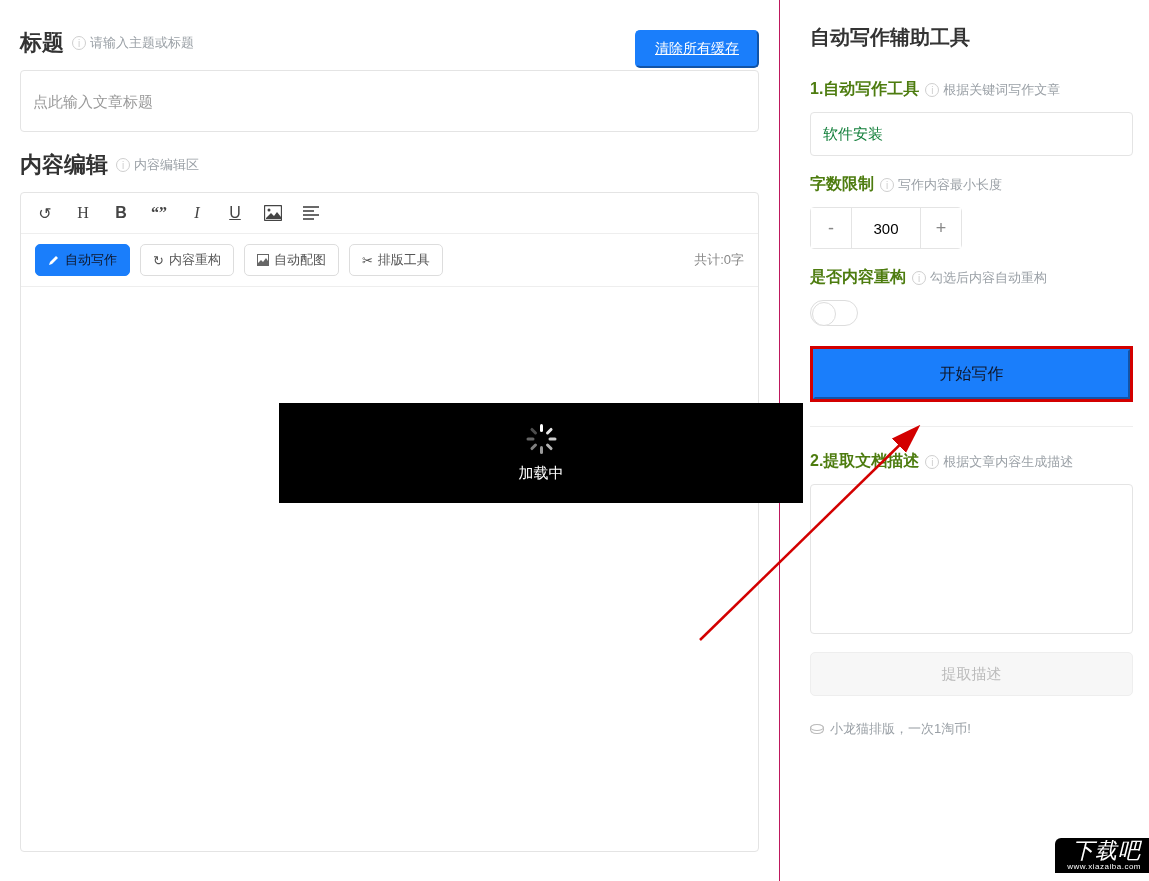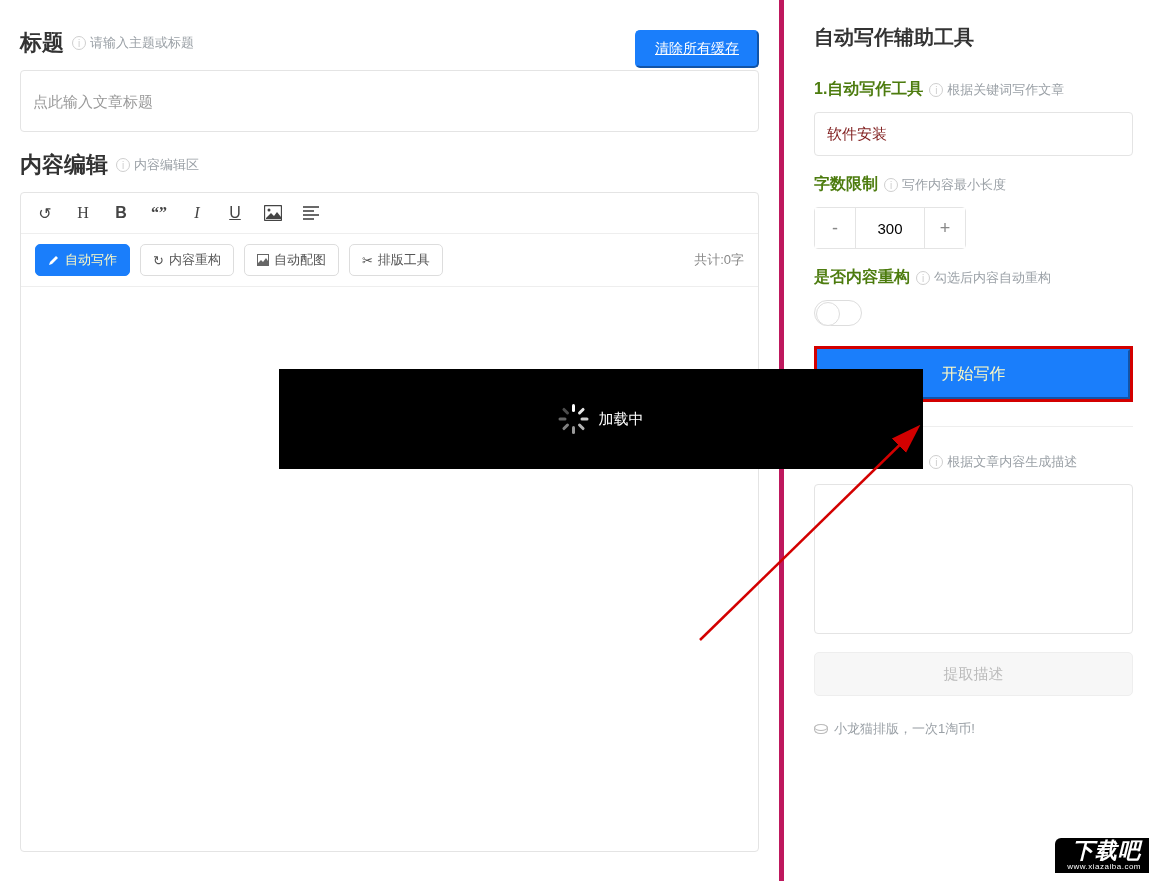--- a/index.html
+++ b/index.html
@@ -6,30 +6,30 @@
 body {
   font-family: "Microsoft YaHei", "PingFang SC", Arial, sans-serif;
   background: #fff;
   width: 1149px;
   height: 881px;
   overflow: hidden;
   position: relative;
 }
 .layout { display: flex; width: 100%; height: 100%; }
 .main { flex: 1; padding: 28px 20px; }
-.sidebar { width: 370px; border-left: 5px solid #be185d; padding: 24px 16px 16px 30px; }
+.sidebar { width: 370px; border-left: 1px solid #be185d; padding: 24px 16px 16px 30px; }
 
 .section-header { display: flex; align-items: center; gap: 8px; margin-bottom: 12px; }
 .section-header h2 { font-size: 22px; font-weight: 700; color: #333; }
 .hint { font-size: 13px; color: #9aa0a6; display: inline-flex; align-items: center; gap: 4px; }
 .hint .info-icon { display: inline-block; width: 14px; height: 14px; border: 1px solid #cfcfcf; border-radius: 50%; font-size: 10px; color: #cfcfcf; text-align: center; line-height: 13px; }
 
 .header-row { display: flex; justify-content: space-between; align-items: center; }
 .btn { display: inline-flex; align-items: center; justify-content: center; gap: 5px; border: 1px solid #ddd; background: #fff; border-radius: 5px; padding: 6px 14px; font-size: 13px; color: #555; cursor: pointer; }
-.btn-primary { background: #1a7efb; border-color: #1a7efb; color: #fef9c3; }
+.btn-primary { background: #1a7efb; border-color: #1a7efb; color: #0f172a; }
 .btn-primary-alt { background: #1a7efb; border-color: #1a7efb; color: #fff; padding: 8px 18px; font-size: 14px; border-radius: 5px; text-decoration: underline; }
 .btn-wide { width: 100%; height: 50px; font-size: 16px; border-radius: 0; }
 .btn-disabled { background: #f7f7f7; color: #bbb; border-color: #eee; cursor: default; }
 
 .title-input { width: 100%; height: 62px; border: 1px solid #e4e4e4; border-radius: 4px; padding: 0 12px; font-size: 15px; color: #333; margin-bottom: 18px; }
 .title-input::placeholder { color: #999; }
 
 .editor-box { border: 1px solid #e4e4e4; border-radius: 4px; margin-top: 8px; height: 660px; position: relative; }
 .toolbar { display: flex; align-items: center; gap: 18px; padding: 10px 14px; border-bottom: 1px solid #eee; }
 .tb-icon { width: 20px; height: 20px; display: flex; align-items: center; justify-content: center; color: #444; font-size: 16px; cursor: pointer; }
@@ -39,58 +39,58 @@
 
 .actions-row { display: flex; align-items: center; gap: 10px; padding: 10px 14px; border-bottom: 1px solid #eee; }
 .actions-row .btn { font-size: 13px; padding: 6px 12px; }
 .count { margin-left: auto; font-size: 13px; color: #888; }
 
 .sidebar h2 { font-size: 20px; font-weight: 700; color: #333; margin-bottom: 28px; }
 .sb-label { display: flex; align-items: center; gap: 6px; margin-bottom: 12px; }
 .sb-label strong { font-size: 16px; font-weight: 700; color: #4d7c0f; }
 .sb-divider { height: 1px; background: #eee; margin: 24px 0; }
 
-.sb-input { width: 100%; height: 44px; border: 1px solid #e4e4e4; border-radius: 4px; padding: 0 12px; font-size: 15px; color: #7f1d1d; margin-bottom: 18px; }
+.sb-input { width: 100%; height: 44px; border: 1px solid #e4e4e4; border-radius: 4px; padding: 0 12px; font-size: 15px; color: #15803d; margin-bottom: 18px; }
 
 .stepper { display: inline-flex; border: 1px solid #e4e4e4; border-radius: 4px; height: 42px; align-items: stretch; margin-bottom: 18px; }
 .stepper button { width: 40px; background: #fff; border: none; font-size: 18px; color: #888; cursor: pointer; }
 .stepper input { width: 70px; border: none; border-left: 1px solid #e4e4e4; border-right: 1px solid #e4e4e4; text-align: center; font-size: 15px; }
 
 .toggle { width: 48px; height: 26px; border: 1px solid #ddd; border-radius: 13px; background: #fff; position: relative; display: inline-block; margin-bottom: 16px; }
 .toggle::after { content: ""; position: absolute; width: 22px; height: 22px; border: 1px solid #ddd; border-radius: 50%; background: #fff; top: 1px; left: 1px; }
 
 .start-wrap { border: 3px solid #d30000; margin-bottom: 12px; }
 .writing-btn { width: 100%; height: 40px; background: #f7f7f7; border: 1px solid #eee; border-radius: 4px; display: flex; align-items: center; justify-content: center; gap: 6px; font-size: 14px; color: #555; }
 .spinner-small { width: 14px; height: 14px; border: 2px solid #ccc; border-top-color: #666; border-radius: 50%; animation: spin 1s linear infinite; }
 
 .desc-box { width: 100%; height: 150px; border: 1px solid #e4e4e4; border-radius: 4px; margin-bottom: 18px; }
 
 .footer-note { font-size: 13px; color: #9aa0a6; display: flex; align-items: center; gap: 6px; margin-top: 6px; }
 .coin-icon { width: 14px; height: 10px; border: 1.5px solid #bbb; border-radius: 50% 50% 45% 45%; border-top: none; display: inline-block; position: relative; }
 .coin-icon::before { content: ""; position: absolute; top: 0; left: -1px; right: -1px; height: 5px; border: 1.5px solid #bbb; border-radius: 50%; }
 
-.loading-overlay { position: absolute; left: 279px; top: 369px; width: 644px; height: 100px; background: #000; display: flex; align-items: center; justify-content: center; gap: 10px; z-index: 50; }
+.loading-overlay { position: absolute; left: 279px; top: 403px; width: 524px; height: 100px; background: #000; display: flex; flex-direction: column; align-items: center; justify-content: center; gap: 10px; z-index: 50; }
 .loading-overlay .big-spinner { width: 30px; height: 30px; position: relative; }
 .big-spinner span { position: absolute; width: 3px; height: 8px; background: #fff; border-radius: 2px; left: 13.5px; top: 0; transform-origin: 1.5px 15px; opacity: 0.3; }
 .big-spinner span:nth-child(1){transform:rotate(0deg);opacity:1;}
 .big-spinner span:nth-child(2){transform:rotate(45deg);opacity:0.9;}
 .big-spinner span:nth-child(3){transform:rotate(90deg);opacity:0.8;}
 .big-spinner span:nth-child(4){transform:rotate(135deg);opacity:0.7;}
 .big-spinner span:nth-child(5){transform:rotate(180deg);opacity:0.6;}
 .big-spinner span:nth-child(6){transform:rotate(225deg);opacity:0.5;}
 .big-spinner span:nth-child(7){transform:rotate(270deg);opacity:0.4;}
 .big-spinner span:nth-child(8){transform:rotate(315deg);opacity:0.3;}
 .loading-overlay .txt { color: #fff; font-size: 15px; }
 @keyframes spin { to { transform: rotate(360deg); } }
 
 .arrow-svg { position: absolute; left: 695px; top: 420px; z-index: 60; pointer-events: none; }
 
 .watermark { position: absolute; right: 0; bottom: 8px; z-index: 100; }
 .watermark-chip { background: #000; color: #fff; font-family: "SimHei", sans-serif; padding: 2px 8px 2px 12px; border-radius: 6px 0 0 0; display: flex; flex-direction: column; align-items: flex-end; line-height: 1; }
-.watermark-chip .big { font-size: 22px; font-weight: 700; font-style: italic; letter-spacing: 1px; }
+.watermark-chip .big { font-size: 22px; font-weight: 400; font-style: italic; letter-spacing: 1px; }
 .watermark-chip .small { font-size: 8px; letter-spacing: 0.5px; margin-top: 1px; }
 </style>
 </head>
 <body>
 
 <div class="layout">
   <div class="main">
     <div class="header-row">
       <div class="section-header">
         <h2>标题</h2>

